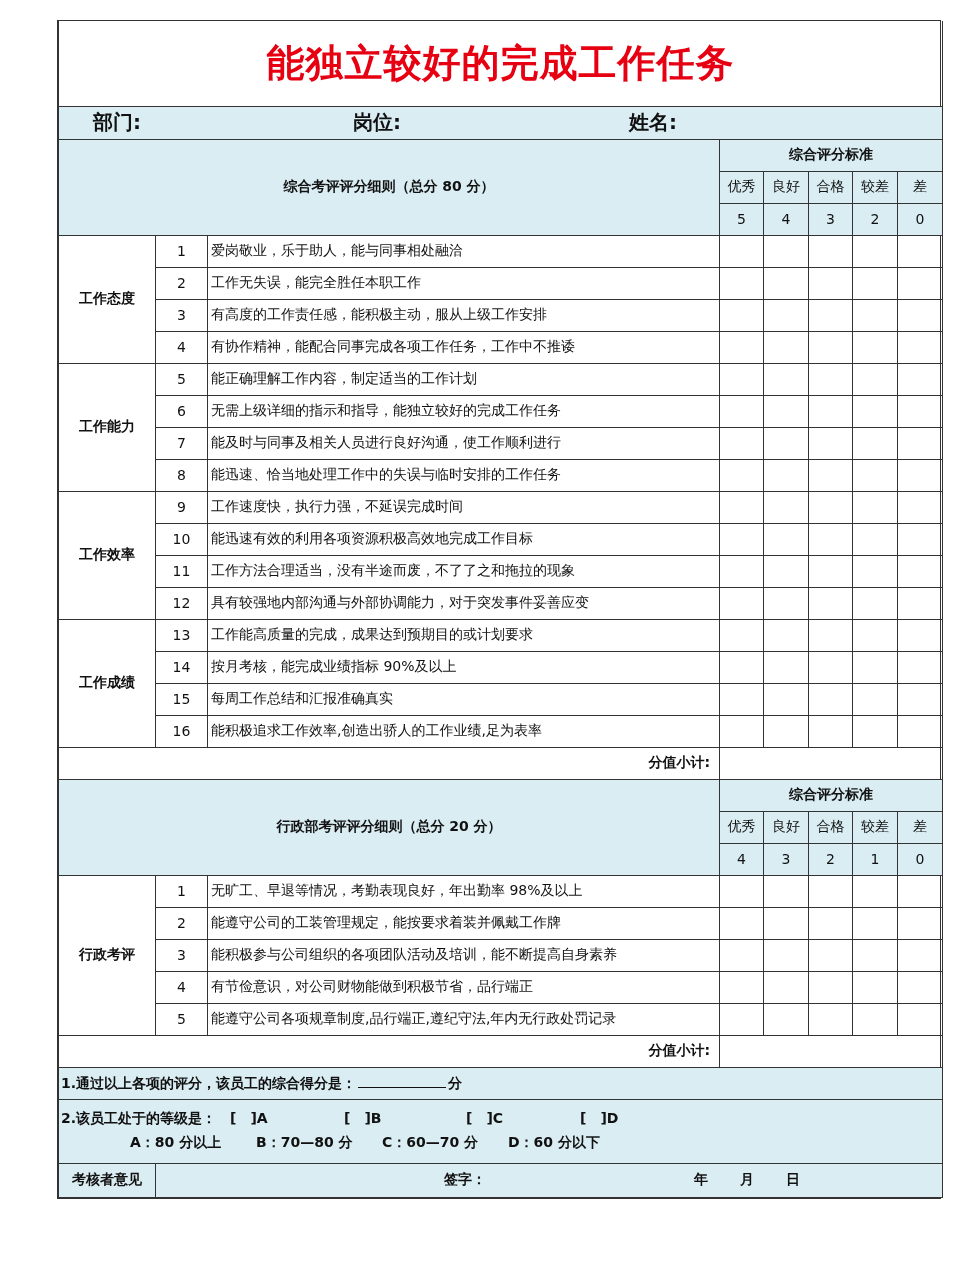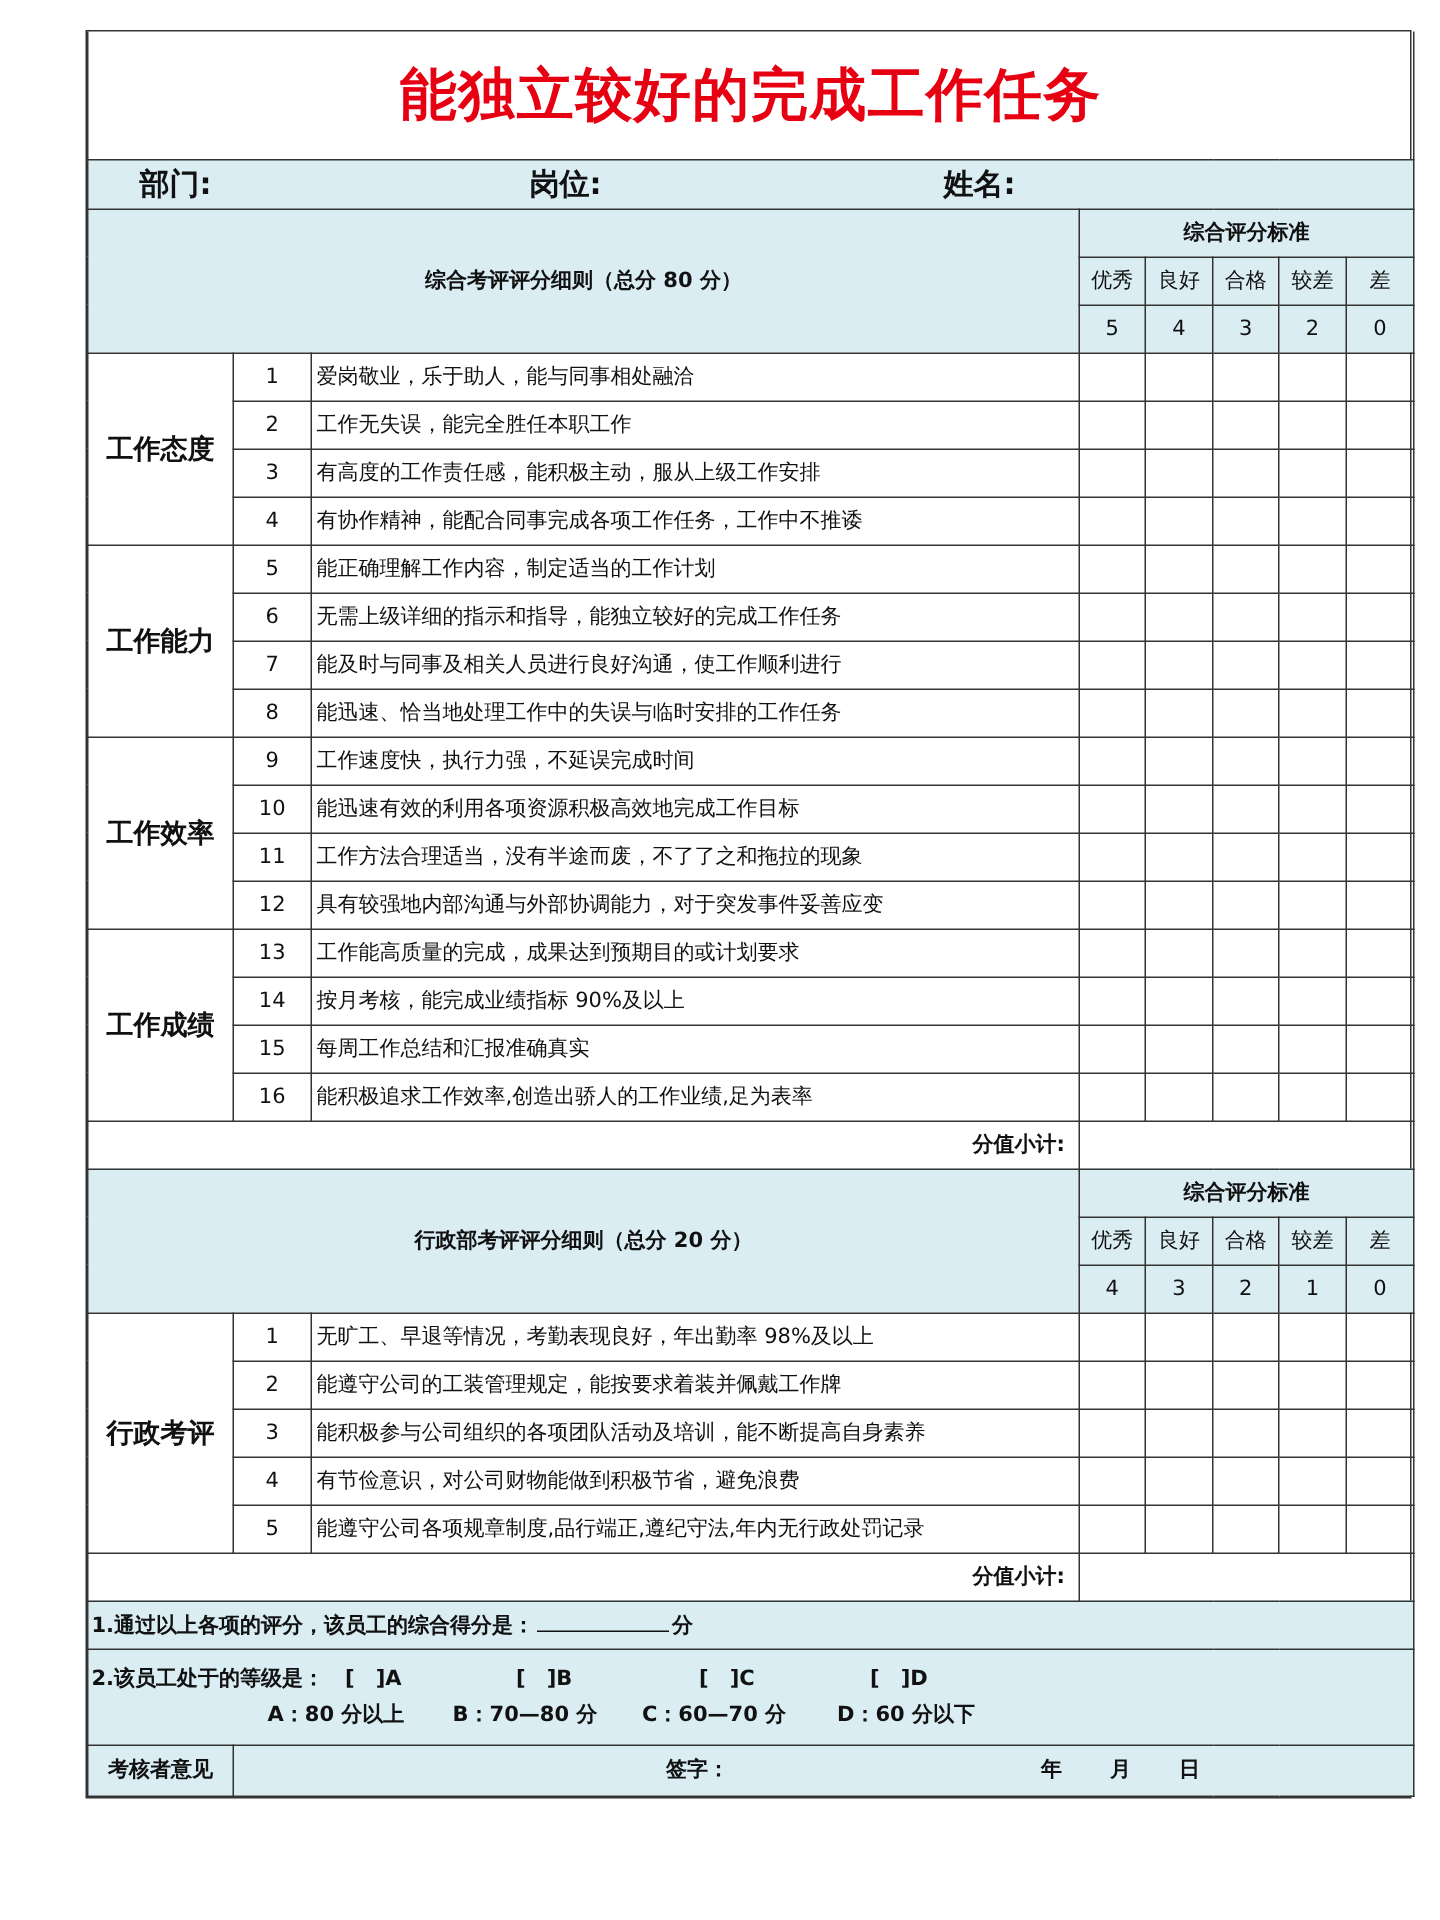--- a/index.html
+++ b/index.html
@@ -5,29 +5,29 @@
   html,body{margin:0;padding:0;background:#ffffff;}
   body{width:960px;height:1280px;position:relative;font-family:"DejaVu Sans","Liberation Sans",sans-serif;color:#111;}
   .sheet{position:absolute;left:57px;top:20px;width:884px;border:1.5px solid #333;box-sizing:border-box;}
   table{border-collapse:collapse;width:884px;table-layout:fixed;}
   td{border:1px solid #333;padding:0;font-size:14px;height:32px;box-sizing:border-box;}
   .title-cell{height:85px;text-align:center;font-size:38px;font-weight:bold;color:#e60012;letter-spacing:1px;border-top:none;}
   .blue{background:#daedf3;}
   .bold{font-weight:bold;}
   .center{text-align:center;}
   .item{padding-left:3px;white-space:nowrap;overflow:hidden;}
-  .cat{font-weight:bold;text-align:center;font-size:18px;}
+  .cat{font-weight:bold;text-align:center;font-size:14px;}
   .info-row td{height:33px;font-weight:bold;font-size:20px;}
   .info{display:flex;}
   .info span{display:inline-block;}
   .sub{text-align:right;font-weight:bold;padding-right:9px;}
   .summary{font-weight:bold;padding-left:2px;}
   .grade{font-weight:bold;height:64px;}
   .grade .l1{padding-left:2px;display:flex;}
-  .grade .l2{display:flex;padding-left:102px;margin-top:6px;text-align:center;}
+  .grade .l2{display:flex;padding-left:71px;margin-top:6px;}
   .blank-line{display:inline-block;width:88px;border-bottom:1.5px solid #111;height:14px;margin:0 2px;}
   .sign{display:flex;font-weight:bold;}
 </style>
 </head>
 <body>
 
 <div class="sheet">
 <table>
   <colgroup>
     <col style="width:97px">
@@ -263,21 +263,21 @@
           <td class="center">3</td>
           <td class="item">能积极参与公司组织的各项团队活动及培训，能不断提高自身素养</td>
           <td></td>
           <td></td>
           <td></td>
           <td></td>
           <td></td>
         </tr>
         <tr>
           <td class="center">4</td>
-          <td class="item">有节俭意识，对公司财物能做到积极节省，避免浪费</td>
+          <td class="item">有节俭意识，对公司财物能做到积极节省，品行端正</td>
           <td></td>
           <td></td>
           <td></td>
           <td></td>
           <td></td>
         </tr>
         <tr>
           <td class="center">5</td>
           <td class="item">能遵守公司各项规章制度,品行端正,遵纪守法,年内无行政处罚记录</td>
           <td></td>

